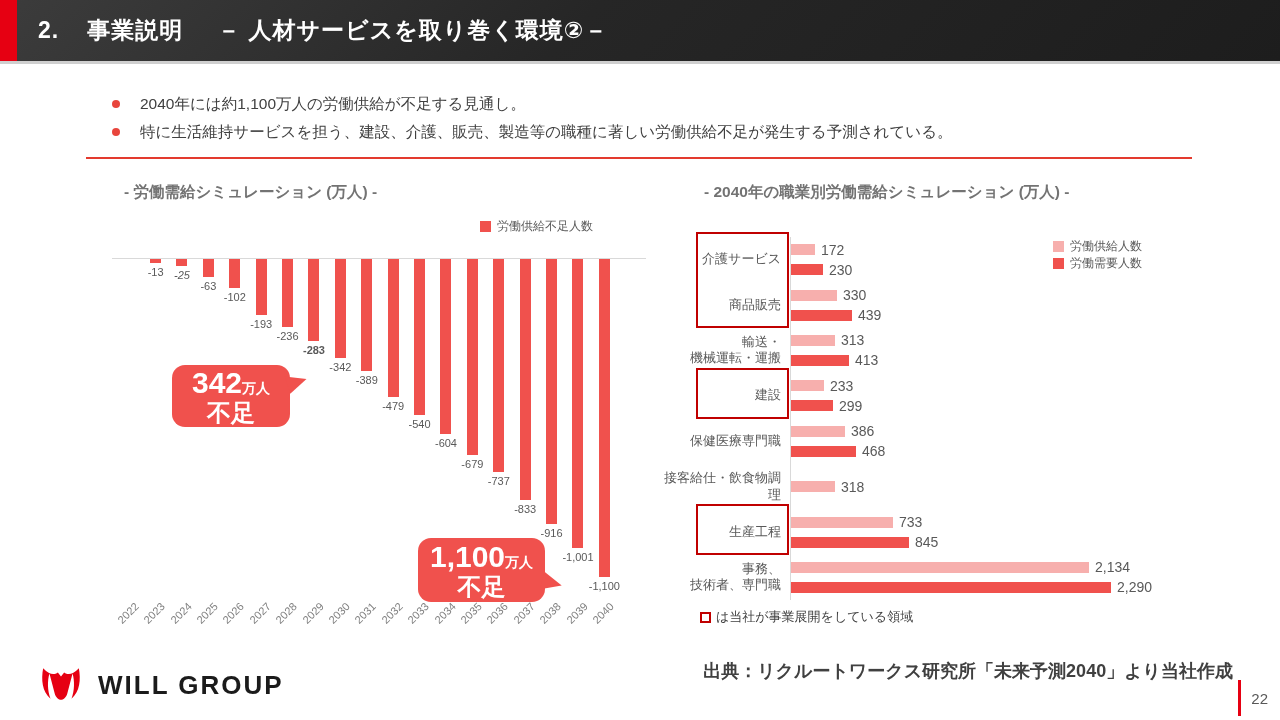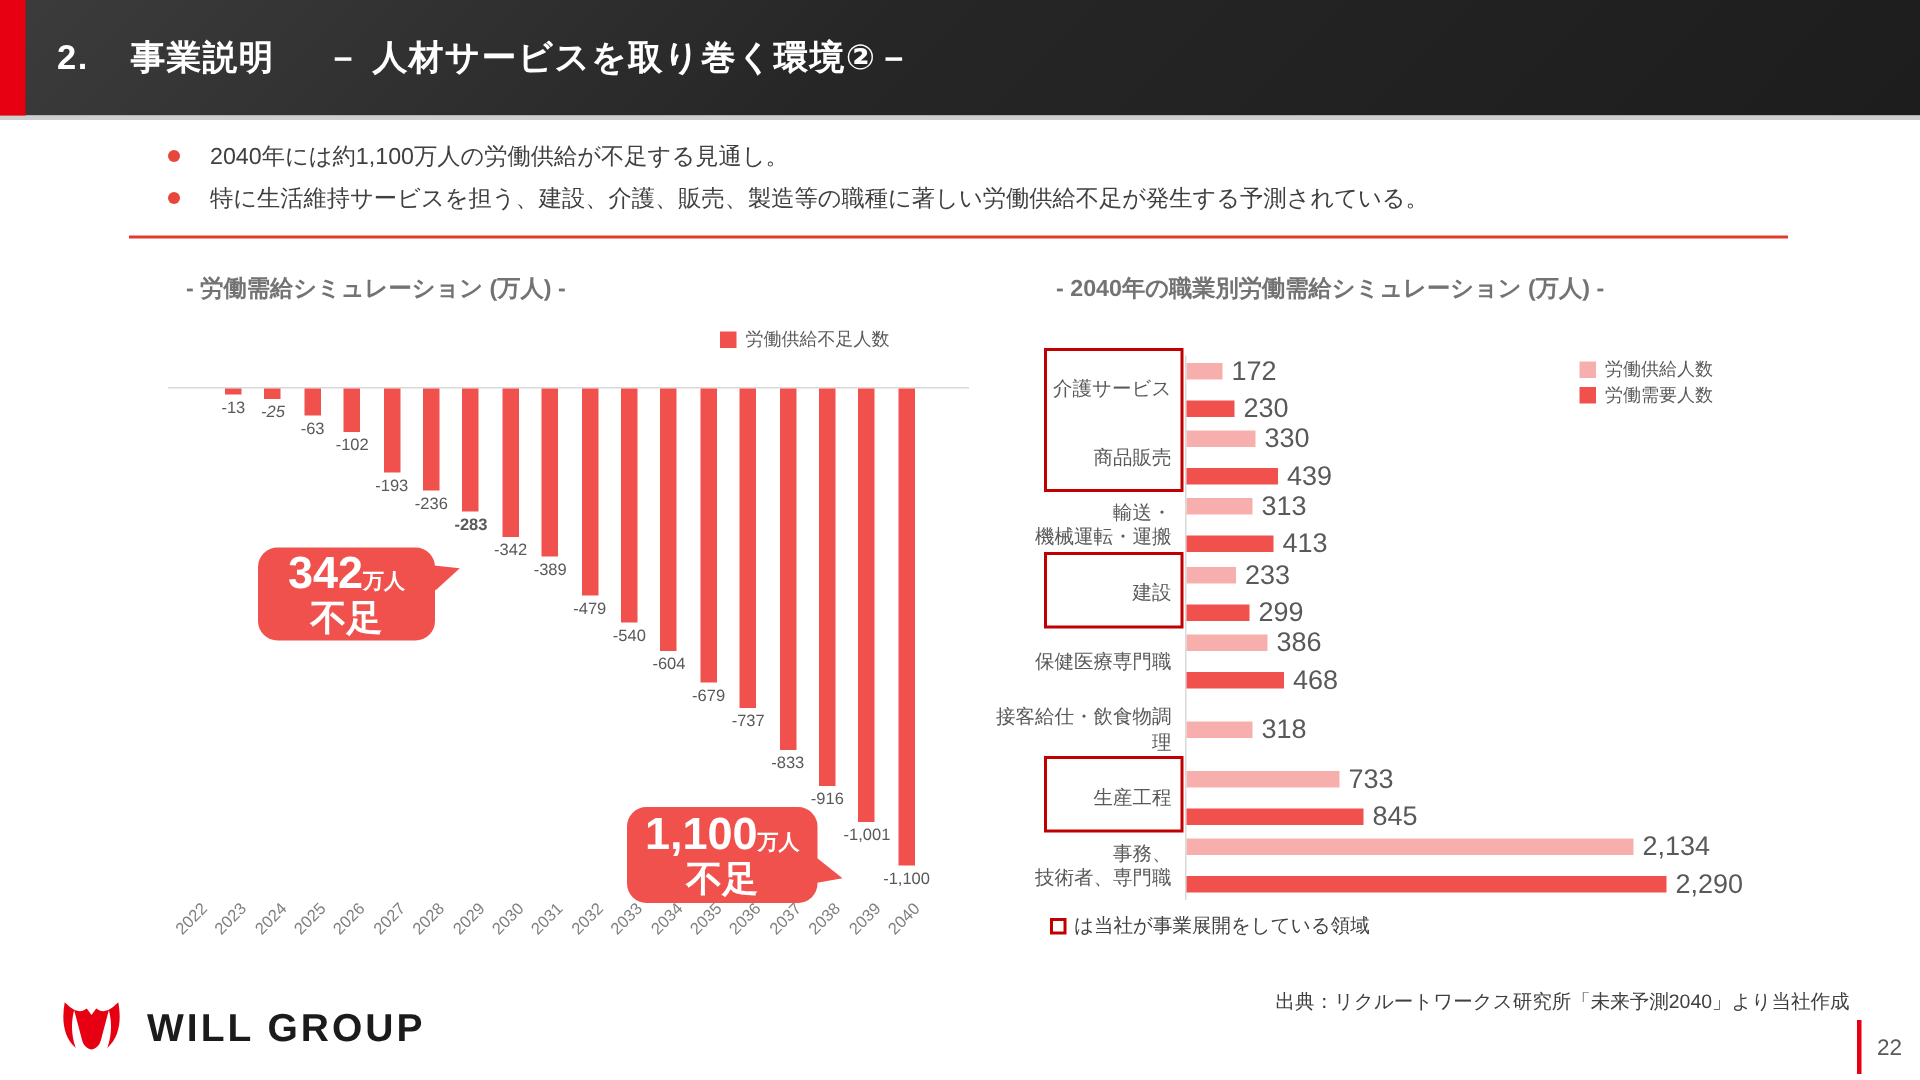--- a/index.html
+++ b/index.html
@@ -4,21 +4,21 @@
 <style>
   * { margin:0; padding:0; box-sizing:border-box; }
   html,body { width:1280px; height:720px; }
   body {
     font-family:"Liberation Sans","DejaVu Sans",sans-serif;
     background:#ffffff; position:relative; overflow:hidden;
     color:#404040;
   }
   
   .header {
-    position:absolute; left:0; top:0; width:1280px; height:80px;
+    position:absolute; left:0; top:0; width:1280px; height:64px;
     background:linear-gradient(135deg,#3c3c3c 0%,#262626 45%,#1d1d1d 100%);
     border-bottom:3px solid #cfcfcf;
     display:flex; align-items:center;
   }
   .header .stripe {
     position:absolute; left:0; top:0; width:17px; height:100%;
     background:var(--accent_red,#E60012);
   }
   .header .htext { color:#ffffff; font-weight:bold; font-size:23px; margin-left:38px; letter-spacing:1px;}
   .header .hnum { margin-right:28px; }
@@ -85,42 +85,42 @@
     width:130px; flex:none; text-align:right; padding-right:9px;
     font-size:13px; color:#595959; line-height:1.3;
     display:flex; flex-direction:column; justify-content:center;
   }
   .rbars {
     flex:1; border-left:1px solid #d9d9d9;
     display:flex; flex-direction:column; justify-content:center; gap:4px;
   }
   .rbarline { display:flex; align-items:center; }
   .rbar { height:11px; flex:none; }
-  .rval { font-size:18px; color:#595959; margin-left:6px; white-space:nowrap; }
+  .rval { font-size:14px; color:#595959; margin-left:6px; white-space:nowrap; }
   .groupbox {
     position:absolute; left:36px; width:93px;
     border:2px solid var(--box_red,#C00000); background:transparent; z-index:4;
   }
   .rnote {
     position:absolute; left:40px; top:378px;
     font-size:13px; color:#404040; display:flex; align-items:center;
   }
   .rnote .sq {
     width:11px; height:11px; border:2px solid var(--box_red,#C00000);
     display:inline-block; margin-right:5px; flex:none;
   }
   
   .logo { position:absolute; left:38px; top:664px; display:flex; align-items:center; }
   .logo svg { width:46px; height:42px; margin-right:14px; }
   .logo .logo-text {
     font-size:26px; font-weight:800; color:#1b1b1b; letter-spacing:2px;
   }
   .source {
     position:absolute; right:47px; top:659px;
-    font-size:13px; color:#404040;
+    font-size:18px; color:#404040;font-weight:bold;
   }
   .pageno { position:absolute; right:12px; bottom:4px; display:flex; align-items:center; }
   .pageno .pbar { width:3px; height:36px; background:var(--accent_red,#E60012); margin-right:10px; }
   .pageno .pnum { font-size:15px; color:#595959; }
 </style>
 </head>
 <body>
 
 <div class="header">
   <div class="stripe"></div>

